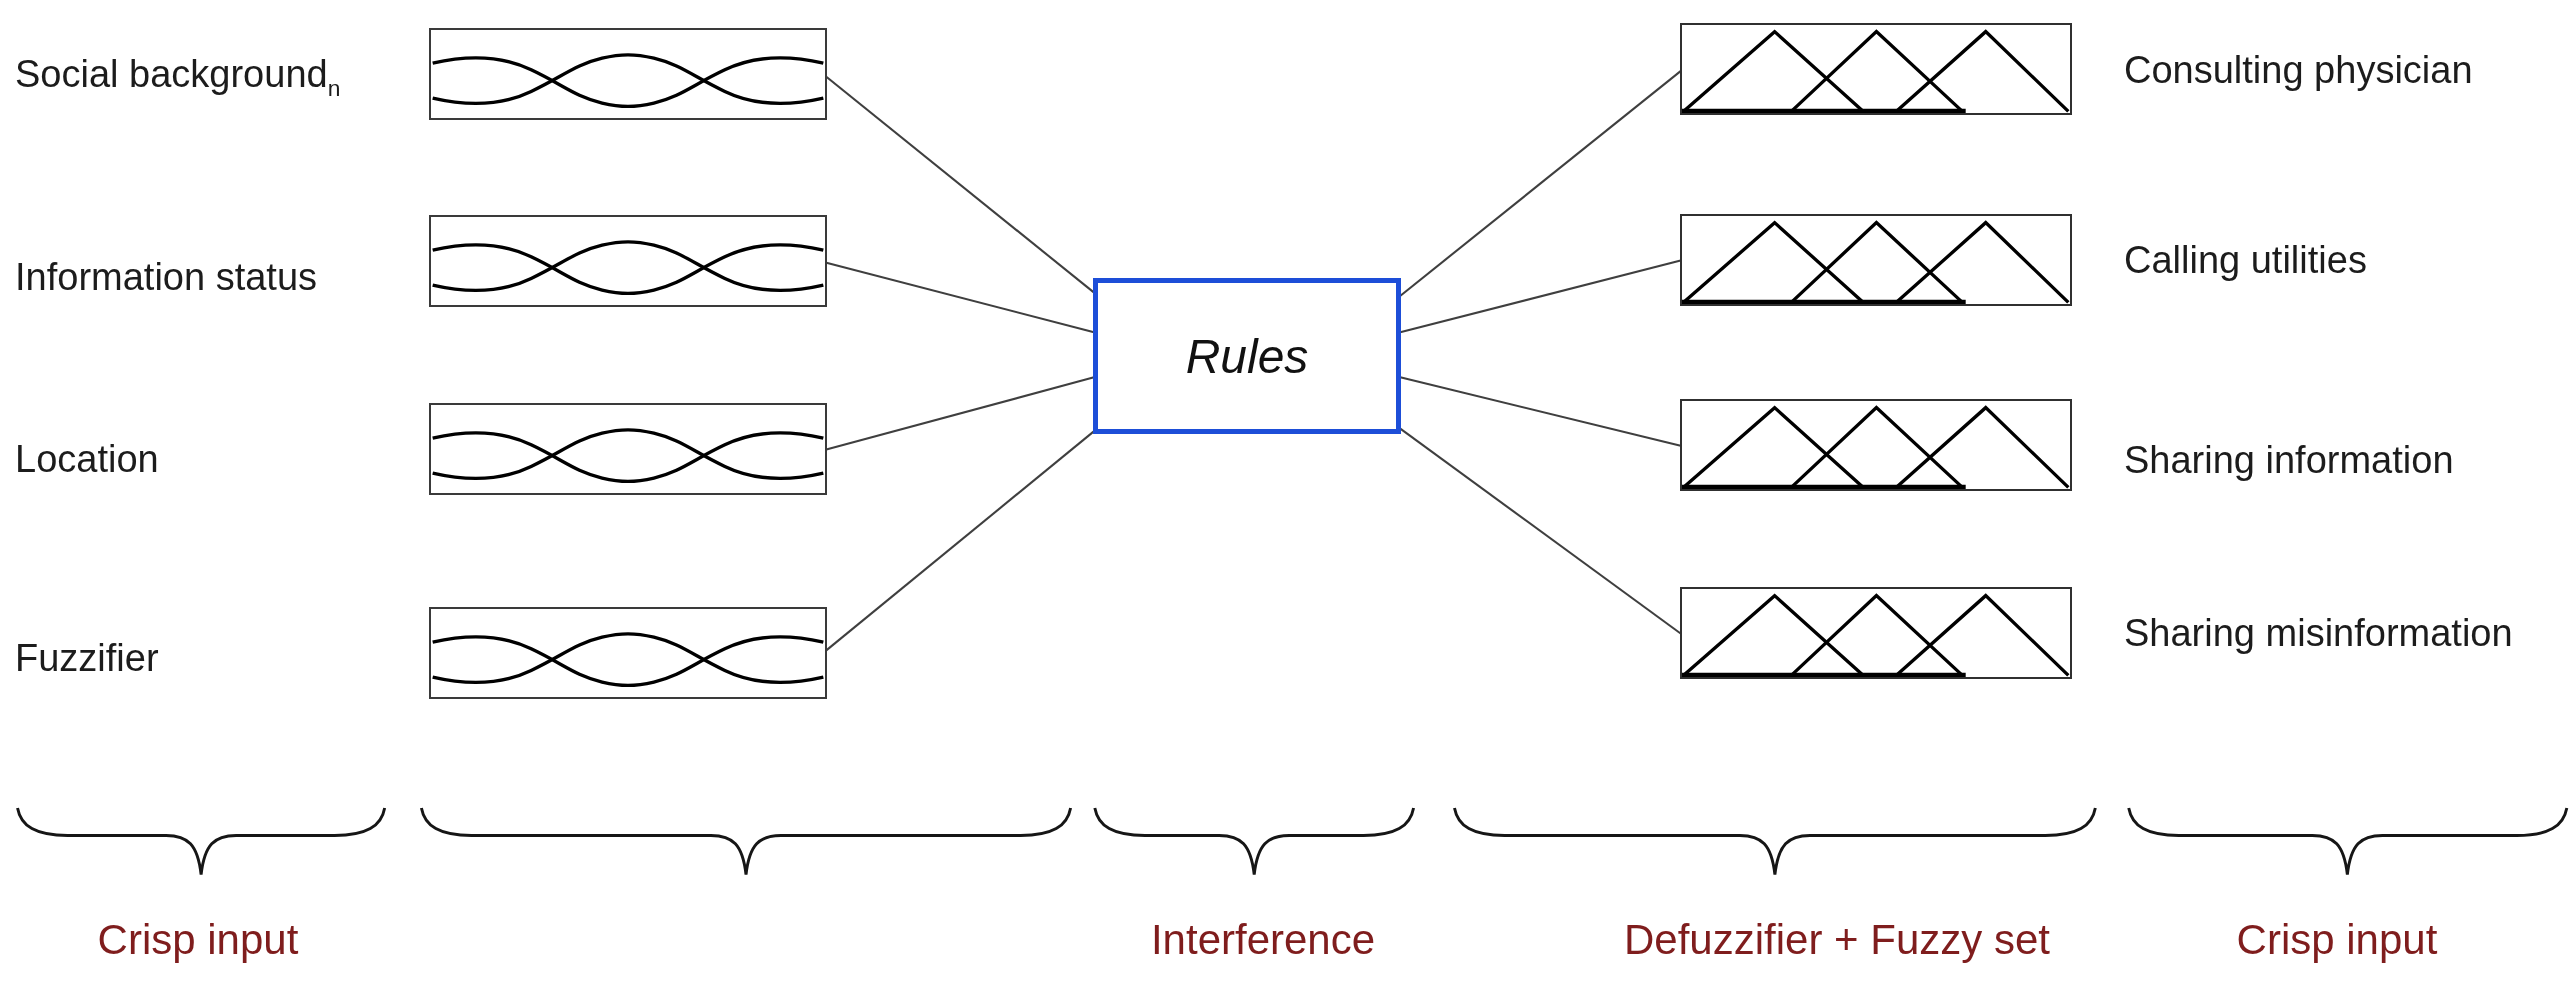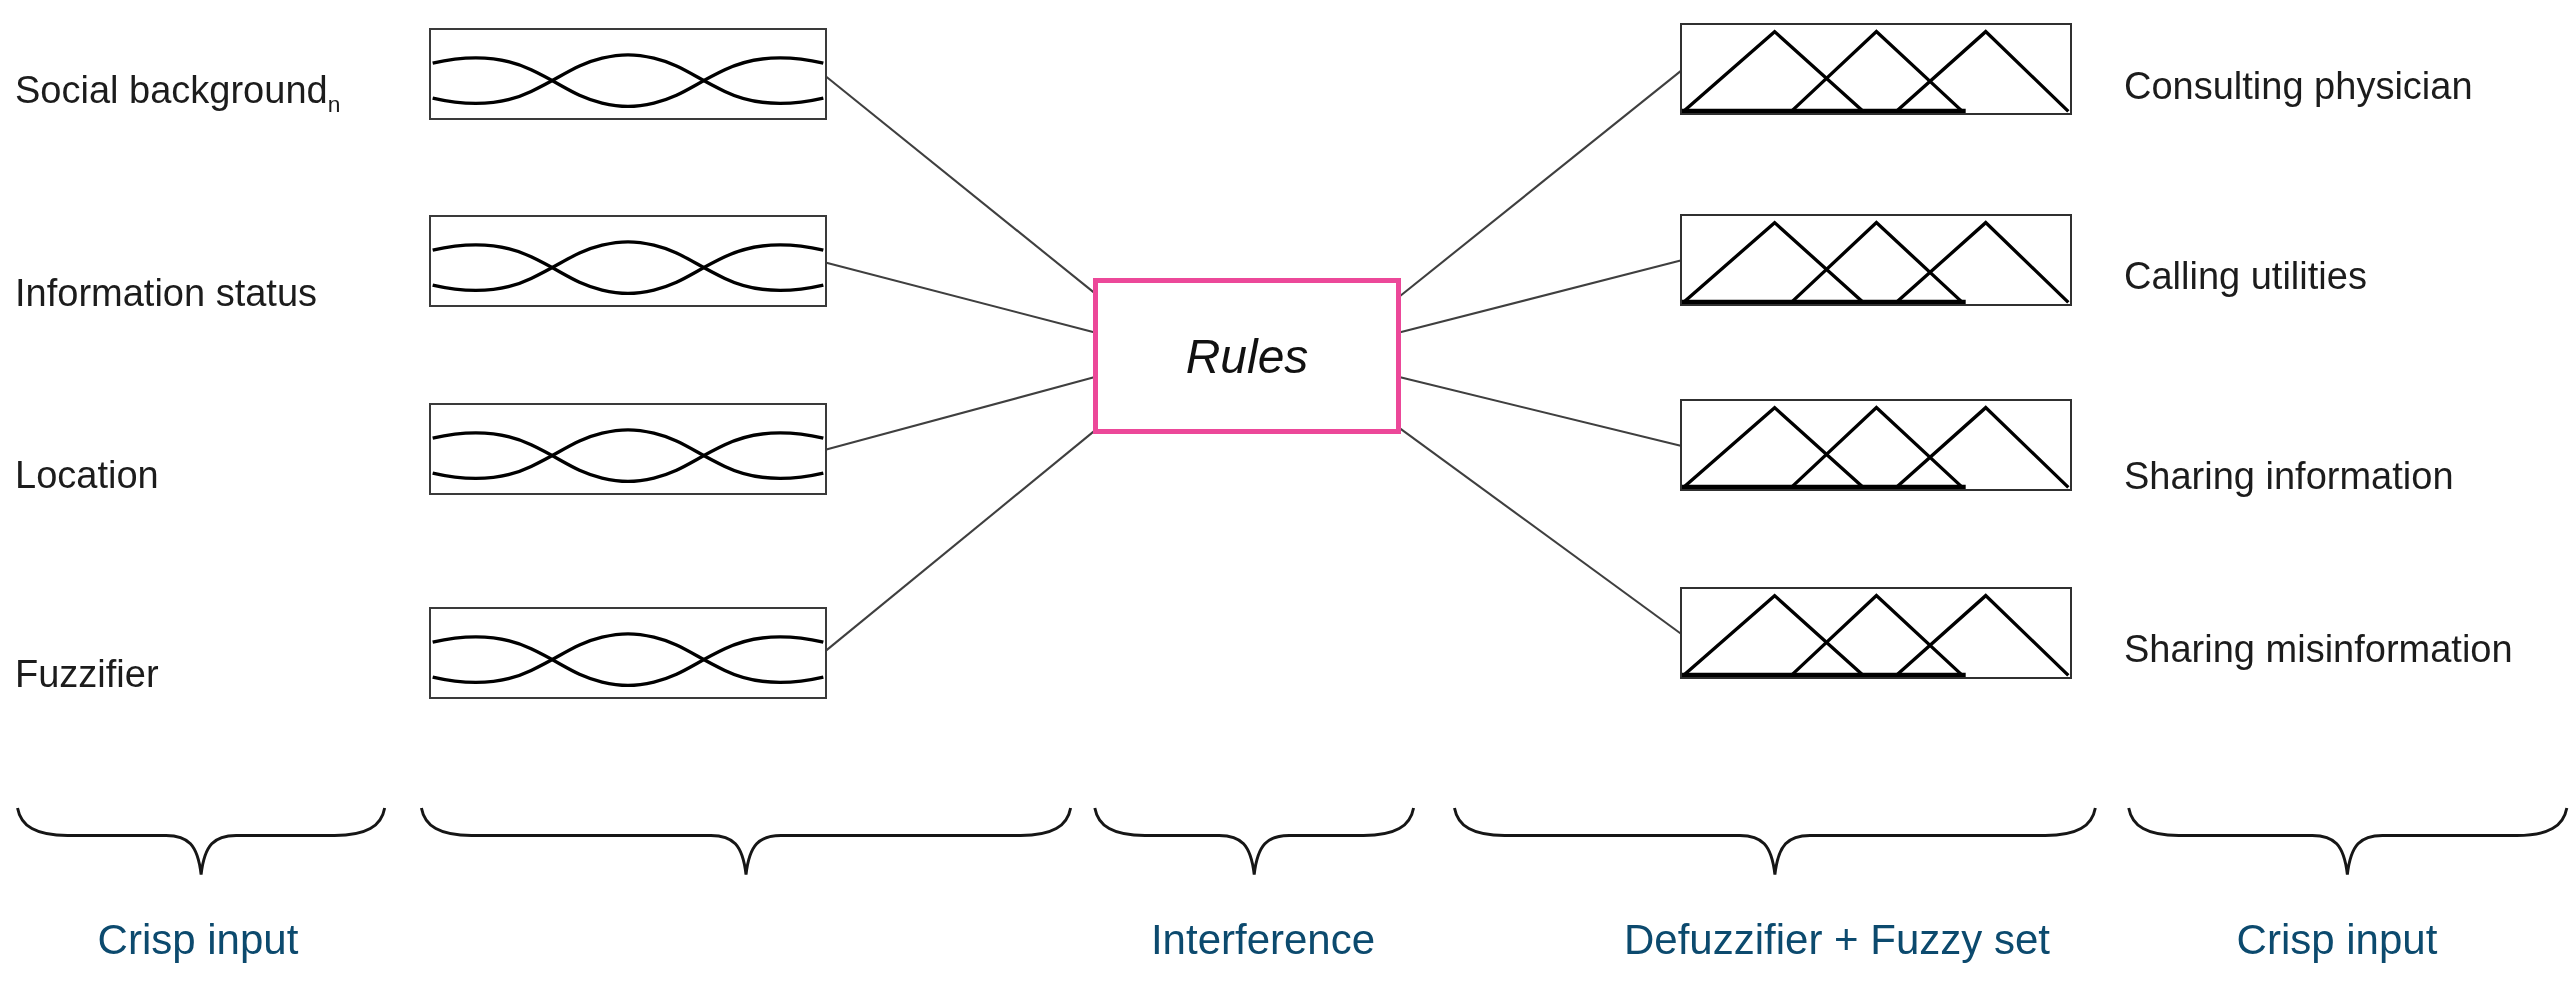--- a/index.html
+++ b/index.html
@@ -11,21 +11,20 @@
     color:#1c1c1c;
     overflow:hidden;
   }
   .layer{position:absolute;left:0;top:0;width:2576px;height:995px;}
   .side-label{
     position:absolute;
     font-size:38px;
     line-height:53px;height:53px;
     white-space:nowrap;
     color:#1c1c1c;
-    margin-top:16px;
   }
   .side-label sub{font-size:0.6em;line-height:0;}
   .mf-box{
     position:absolute;
     width:394px;height:88px;
     border:2.5px solid #3a3a3a;
     background:#ffffff;
     box-sizing:content-box;
   }
   .out-box{
@@ -33,36 +32,36 @@
     width:388px;height:88px;
     border:2.5px solid #303030;
     background:#ffffff;
     box-sizing:content-box;
   }
   .mf-box svg,.out-box svg{display:block;width:100%;height:100%;}
   .rules-box{
     position:absolute;
     left:1093px;top:278px;
     width:298px;height:146px;
-    border:5px solid #ec4899;
+    border:5px solid #1d4ed8;
     background:#ffffff;
     display:flex;align-items:center;justify-content:center;
   }
   .rules-text{
     font-style:italic;
     font-size:48px;
     color:#111111;
   }
   .stage-label{
     position:absolute;
     top:916px;
     transform:translateX(-50%);
     font-size:42px;
     white-space:nowrap;
-    color:#0c4a6e;
+    color:#7f1d1d;
   }
 </style>
 </head>
 <body>
 
 <div class="canvas">
 
   <svg class="layer" viewBox="0 0 3087 1192" aria-hidden="true">
     <g stroke="#3f3f3f" stroke-width="2.5" fill="none">
       <line x1="988" y1="90" x2="1313" y2="352"></line>

